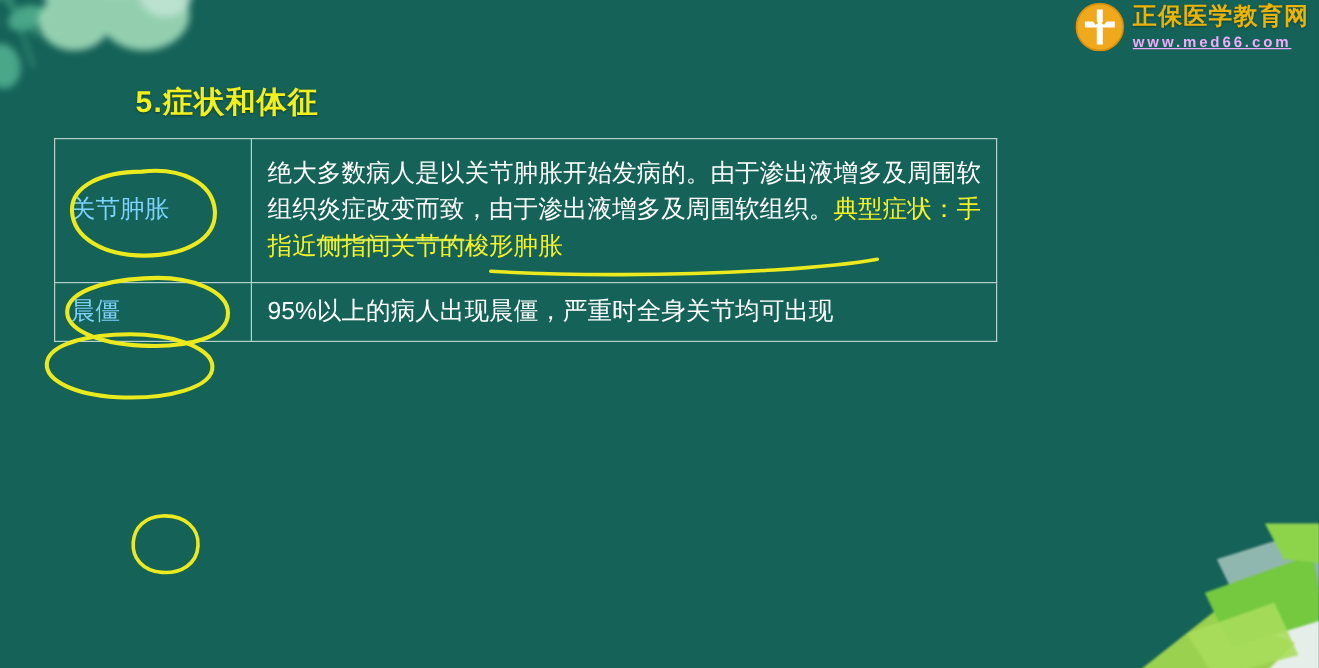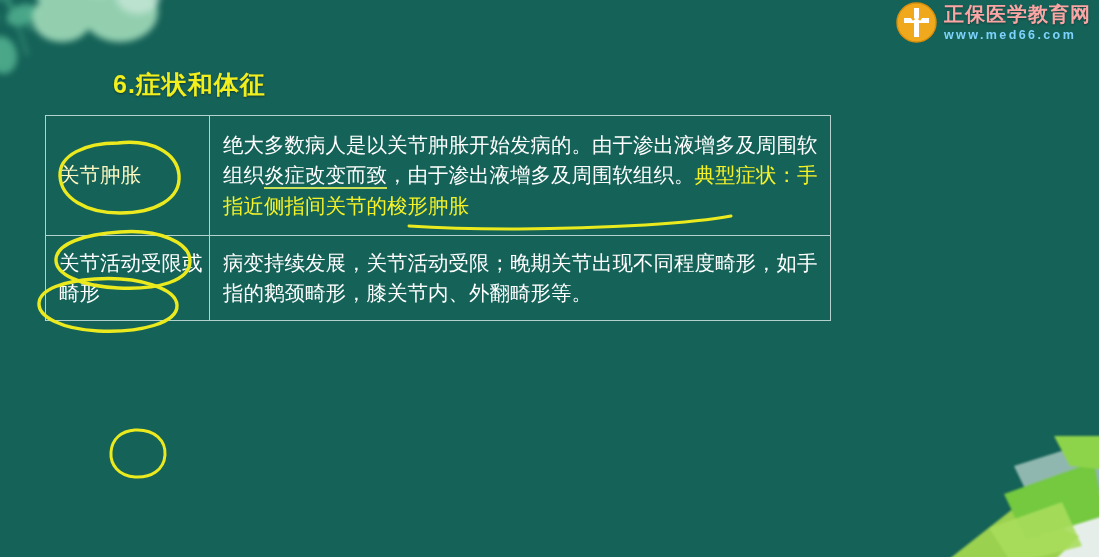--- a/index.html
+++ b/index.html
@@ -11,38 +11,38 @@
   }
   
   .leaf-tl{position:absolute;left:-30px;top:-40px;width:230px;height:175px;
            filter:blur(3px);opacity:.95;pointer-events:none;}
   .leaf-br{position:absolute;right:-10px;bottom:-14px;width:215px;height:135px;
            filter:blur(1px);pointer-events:none;}
   
   .logo{position:absolute;right:8px;top:2px;display:flex;align-items:center;gap:7px;}
   .logo-mark{width:41px;height:41px;flex:0 0 41px;}
   .logo-text{display:flex;flex-direction:column;line-height:1;}
-  .logo-cn{font-size:20px;font-weight:bold;color:#fca5a5;letter-spacing:1px;
+  .logo-cn{font-size:20px;font-weight:bold;color:#eab308;letter-spacing:1px;
            white-space:nowrap;text-shadow:0 1px 2px rgba(0,0,0,.35);}
-  .logo-url{font-size:12.5px;font-weight:bold;color:#7dd3fc;letter-spacing:2.4px;
-            margin-top:5px;white-space:nowrap;}
+  .logo-url{font-size:12.5px;font-weight:bold;color:#f0abfc;letter-spacing:2.4px;
+            margin-top:5px;white-space:nowrap;text-decoration:underline;}
   
   .title{position:absolute;left:113px;top:68px;
          font-size:25px;font-weight:bold;color:#f2ef1e;letter-spacing:1px;
          text-shadow:0 1px 2px rgba(0,0,0,.4);}
   
   .tbl{position:absolute;left:45px;top:115px;width:786px;
        border-collapse:collapse;table-layout:fixed;}
   .tbl td{border:1.5px solid #b4d2cd;vertical-align:middle;
           color:#ffffff;font-size:20.5px;line-height:1.47;}
   .c-label{width:150px;padding:8px 0 8px 13px;}
   .c-body{padding:9px 10px 9px 13px;}
-  .lbl-hl{color:#fef9c3;}
+  .lbl-hl{color:#7dd3fc;}
   .hl{color:#f5f227;}
-  .u-green{border-bottom:2.5px solid #c9e05a;padding-bottom:1px;}
+  .u-green{border-bottom:2.5px solid #c9e05a;padding-bottom:13px;}
   
   .ink{position:absolute;left:0;top:0;width:1099px;height:557px;pointer-events:none;}
 </style>
 </head>
 <body>
 
 <svg class="leaf-tl" viewBox="0 0 230 175">
   <g fill="#57b894" opacity=".85">
     <ellipse cx="22" cy="30" rx="17" ry="11" transform="rotate(-35 22 30)"></ellipse>
     <ellipse cx="12" cy="62" rx="16" ry="10" transform="rotate(-30 12 62)"></ellipse>
@@ -79,37 +79,37 @@
     <path d="M18 6 h5 v10 h10 v5 h-10 v14 h-5 v-14 h-10 v-5 h10 z" fill="#ffffff"></path>
     <path d="M9 9 q6 4 9 9" stroke="#f0a81c" stroke-width="2.6" fill="none"></path>
     <path d="M32 9 q-6 4 -9 9" stroke="#f0a81c" stroke-width="2.6" fill="none"></path>
   </svg>
   <div class="logo-text">
     <span class="logo-cn">正保医学教育网</span>
     <span class="logo-url">www.med66.com</span>
   </div>
 </div>
 
-<div class="title">6.症状和体征</div>
+<div class="title">5.症状和体征</div>
 
 <table class="tbl">
   <tbody>
     <tr style="height:120px">
       <td class="c-label">
         <span class="lbl-hl">关节肿胀</span>
       </td>
       <td class="c-body">
         <span>绝大多数病人是以关节肿胀开始发病的。由于渗出液增多及周围软组织</span><span class="u-green">炎症改变而致</span><span>，由于渗出液增多及周围软组织。</span><span class="hl">典型症状：手指近侧指间关节的梭形肿胀</span>
       </td>
     </tr>
-    <tr style="height:85px">
+    <tr style="height:46px">
       <td class="c-label">
-        <span>关节活动受限或畸形</span>
+        <span class="lbl-hl">晨僵</span>
       </td>
-      <td class="c-body">病变持续发展，关节活动受限；晚期关节出现不同程度畸形，如手指的鹅颈畸形，膝关节内、外翻畸形等。</td>
+      <td class="c-body">95%以上的病人出现晨僵，严重时全身关节均可出现</td>
     </tr>
   </tbody>
 </table>
 
 <svg class="ink" viewBox="0 0 1099 557">
   <g fill="none" stroke="#eaea1f" stroke-width="3.4" stroke-linecap="round">
     <path d="M118 143 C152 139 177 153 179 175 C181 199 155 213 120 213
              C86 213 61 198 60 176 C59 155 85 143 118 143 Z"></path>
     <path d="M120 232 C160 229 190 243 190 261 C190 281 158 290 118 288
              C80 286 55 274 56 259 C57 244 84 234 120 232 Z"></path>

